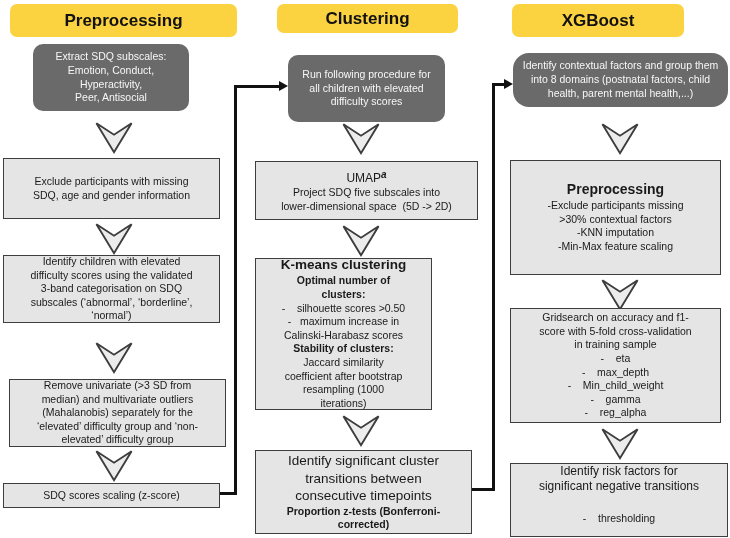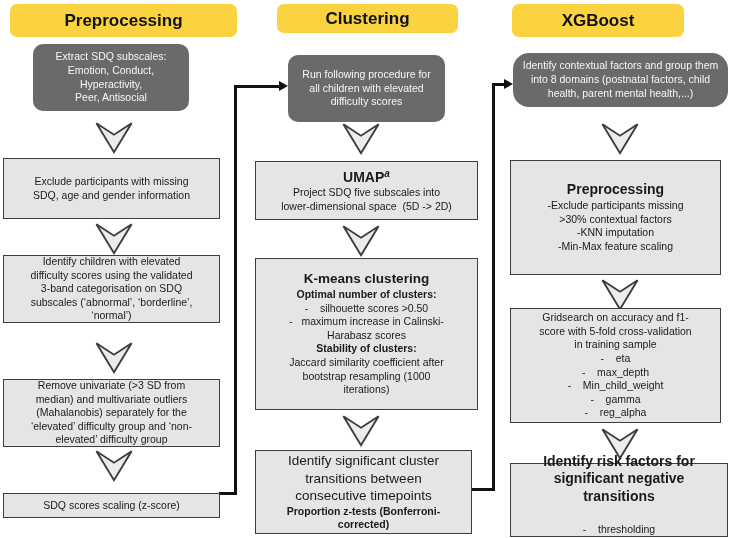--- a/index.html
+++ b/index.html
@@ -24,21 +24,21 @@
   }
   .chev { position:absolute; width:38px; height:34px; z-index:1; }
   .chev polygon { fill:#ececec; stroke:#3d3d3d; stroke-width:2; stroke-linejoin:miter; }
   .seg { position:absolute; background:#111111; z-index:1; }
   .arrow-right {
     position:absolute; width:0; height:0; z-index:1;
     border-top:5.5px solid transparent; border-bottom:5.5px solid transparent; border-left:9px solid #111111;
   }
   .line { display:block; }
   .t-title { font-weight:bold; font-size:13.5px; line-height:1.25; }
-  .t-title-md { font-weight:bold; font-size:14px; line-height:1.25;margin-top:21px; }
+  .t-title-md { font-weight:normal; font-size:12px; line-height:1.25;margin-top:21px; }
   .t-bold { font-weight:bold; }
   .pre { white-space:pre-wrap; }
   .trans-title { font-size:13.5px; line-height:1.3; font-weight:normal; }
   .sup { font-style:italic; font-size:10px; }
 </style>
 </head>
 <body>
 
 <div class="canvas">
 
@@ -62,27 +62,27 @@
   <svg class="chev" style="left:95px; top:222px;" viewBox="0 0 40 34">
     <polygon points="1.5,1.5 20,13.5 38.5,1.5 20,32"></polygon>
   </svg>
 
   <div class="box" style="left:3px; top:255px; width:217px; height:68px;">Identify children with elevated difficulty scores using the validated 3-band categorisation on SDQ subscales (‘abnormal’, ‘borderline’, ‘normal’)</div>
 
   <svg class="chev" style="left:95px; top:341px;" viewBox="0 0 40 34">
     <polygon points="1.5,1.5 20,13.5 38.5,1.5 20,32"></polygon>
   </svg>
 
-  <div class="box" style="left:3px; top:379px; width:217px; height:68px;">Remove univariate (&gt;3 SD from median) and multivariate outliers (Mahalanobis) separately for the ‘elevated’ difficulty group and ‘non-elevated’ difficulty group</div>
+  <div class="box" style="left:9px; top:379px; width:217px; height:68px;">Remove univariate (&gt;3 SD from median) and multivariate outliers (Mahalanobis) separately for the ‘elevated’ difficulty group and ‘non-elevated’ difficulty group</div>
 
   <svg class="chev" style="left:95px; top:449px;" viewBox="0 0 40 34">
     <polygon points="1.5,1.5 20,13.5 38.5,1.5 20,32"></polygon>
   </svg>
 
-  <div class="box" style="left:3px; top:483px; width:217px; height:25px;margin-top:10px;">SDQ scores scaling (z-score)</div>
+  <div class="box" style="left:3px; top:483px; width:217px; height:25px;">SDQ scores scaling (z-score)</div>
 
   <div class="seg" style="left:219px; top:492px; width:18px; height:3px;"></div>
   <div class="seg" style="left:234px; top:85px; width:3px; height:410px;"></div>
   <div class="seg" style="left:234px; top:85px; width:46px; height:3px;"></div>
   <div class="arrow-right" style="left:279px; top:81px;"></div>
 
   <div class="dark" style="left:288px; top:55px; width:157px; height:67px;">Run following procedure for all children with elevated difficulty scores</div>
 
   <svg class="chev" style="left:342px; top:122px;" viewBox="0 0 40 34">
     <polygon points="1.5,1.5 20,13.5 38.5,1.5 20,32"></polygon>
@@ -92,21 +92,21 @@
     <div>
       <span class="t-title-md">UMAP</span><sup class="sup t-bold">a</sup>
     </div>
     <div class="pre">Project SDQ five subscales into lower-dimensional space  (5D -&gt; 2D)</div>
   </div>
 
   <svg class="chev" style="left:342px; top:224px;" viewBox="0 0 40 34">
     <polygon points="1.5,1.5 20,13.5 38.5,1.5 20,32"></polygon>
   </svg>
 
-  <div class="box" style="left:255px; top:258px; width:223px; height:152px;">
+  <div class="box" style="left:255px; top:258px; width:177px; height:152px;">
     <div class="t-title">K-means clustering</div>
     <div class="t-bold">Optimal number of clusters:</div>
     <div class="pre">-    silhouette scores &gt;0.50</div>
     <div class="pre">-   maximum increase in Calinski-Harabasz scores</div>
     <div class="t-bold">Stability of clusters:</div>
     <div>Jaccard similarity coefficient after bootstrap resampling (1000 iterations)</div>
   </div>
 
   <svg class="chev" style="left:342px; top:414px;" viewBox="0 0 40 34">
     <polygon points="1.5,1.5 20,13.5 38.5,1.5 20,32"></polygon>

